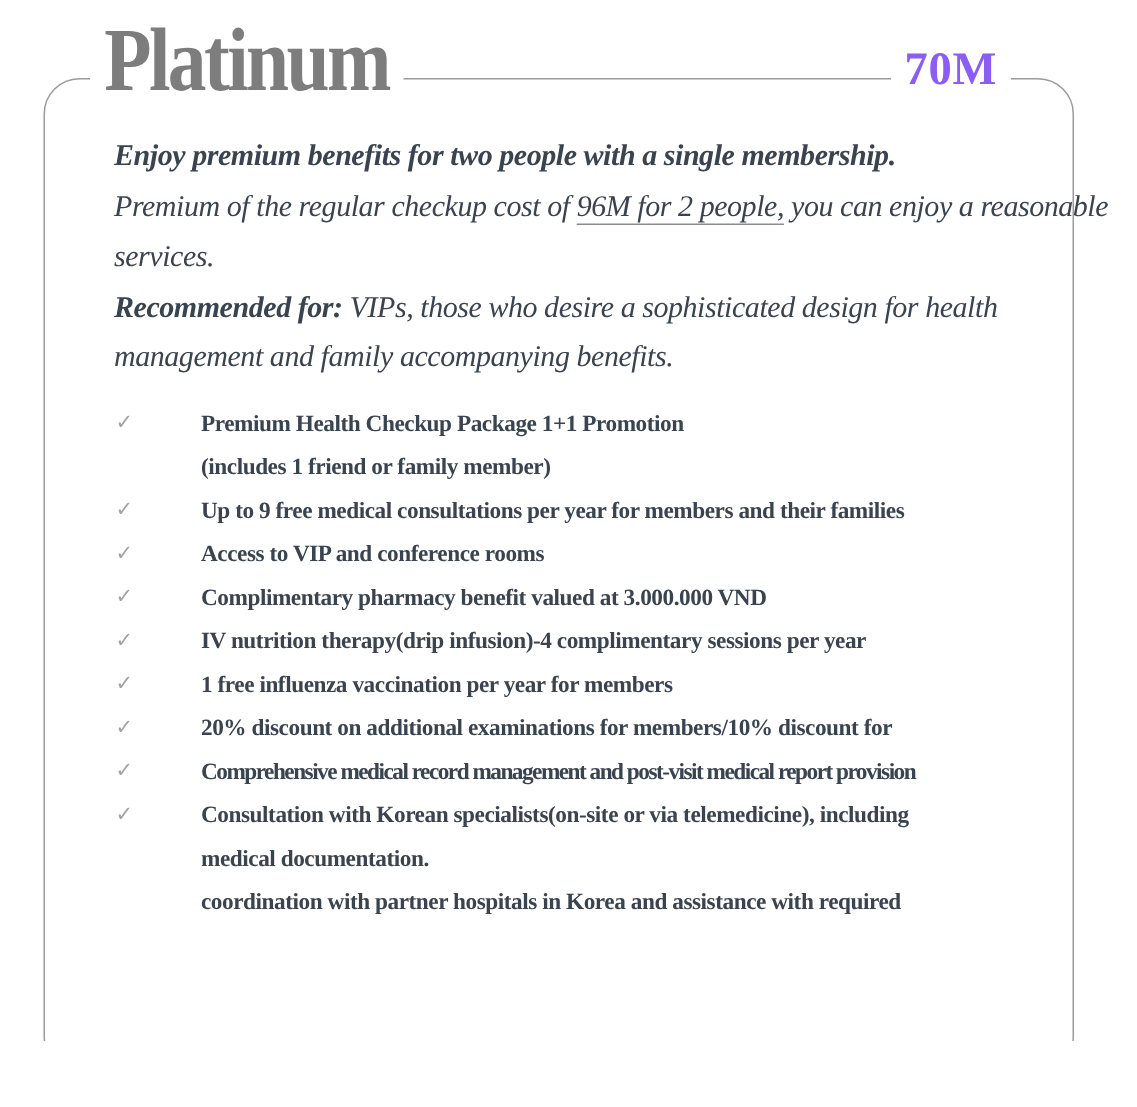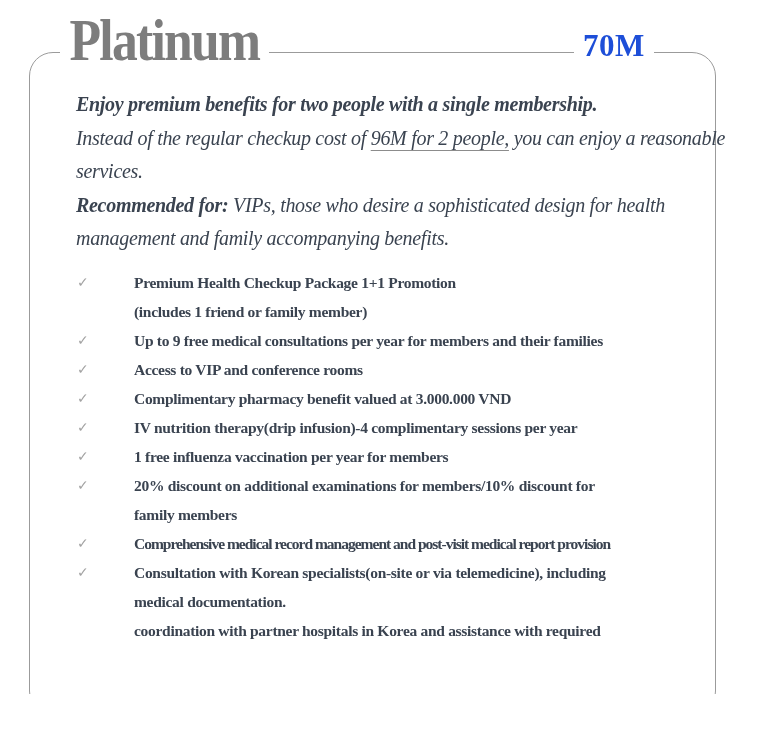--- a/index.html
+++ b/index.html
@@ -33,27 +33,27 @@
     color: #7d7d7d;
     line-height: 56px;
     letter-spacing: -2px;
     transform: scaleX(0.86);
     transform-origin: 0 50%;
     white-space: nowrap;
     z-index: 2;
   }
   .price {
     position: absolute;
-    left: 574px;
+    left: 594px;
     top: 31px;
     background: #ffffff;
     padding: 0 9px;
     font-size: 31px;
     font-weight: bold;
-    color: #1d4ed8;
+    color: #8b5cf6;
     line-height: 30px;
     letter-spacing: 0.5px;
     white-space: nowrap;
     z-index: 2;
   }
   .card-content {
     position: absolute;
     left: 0;
     top: 0;
     width: 100%;
@@ -107,21 +107,21 @@
   <div class="title">Platinum</div>
 
   <div class="price">70M</div>
 
   <div class="card">
     <div class="card-content">
 
       <div class="intro-block">
         <p class="headline">Enjoy premium benefits for two people with a single membership.</p>
 
-        <p><span>Instead of the regular checkup cost of </span><span class="u">96M for 2 people,</span><span> you can enjoy a reasonable</span></p>
+        <p><span>Premium of the regular checkup cost of </span><span class="u">96M for 2 people,</span><span> you can enjoy a reasonable</span></p>
 
 
         <p>services.</p>
 
         <p><span class="bold-lead">Recommended for:</span><span> VIPs, those who desire a sophisticated design for health</span></p>
 
         <p>management and family accompanying benefits.</p>
       </div>
 
       <ul class="benefits">
@@ -146,21 +146,20 @@
             <span class="check">✓</span>
             <div class="bline">IV nutrition therapy(drip infusion)-4 complimentary sessions per year</div>
           </li>
           <li class="benefit">
             <span class="check">✓</span>
             <div class="bline">1 free influenza vaccination per year for members</div>
           </li>
           <li class="benefit">
             <span class="check">✓</span>
             <div class="bline">20% discount on additional examinations for members/10% discount for</div>
-            <div class="bline">family members</div>
           </li>
           <li class="benefit condensed">
             <span class="check">✓</span>
             <div class="bline">Comprehensive medical record management and post-visit medical report provision</div>
           </li>
           <li class="benefit">
             <span class="check">✓</span>
             <div class="bline">Consultation with Korean specialists(on-site or via telemedicine), including</div>
             <div class="bline">medical documentation.</div>
             <div class="bline">coordination with partner hospitals in Korea and assistance with required</div>

